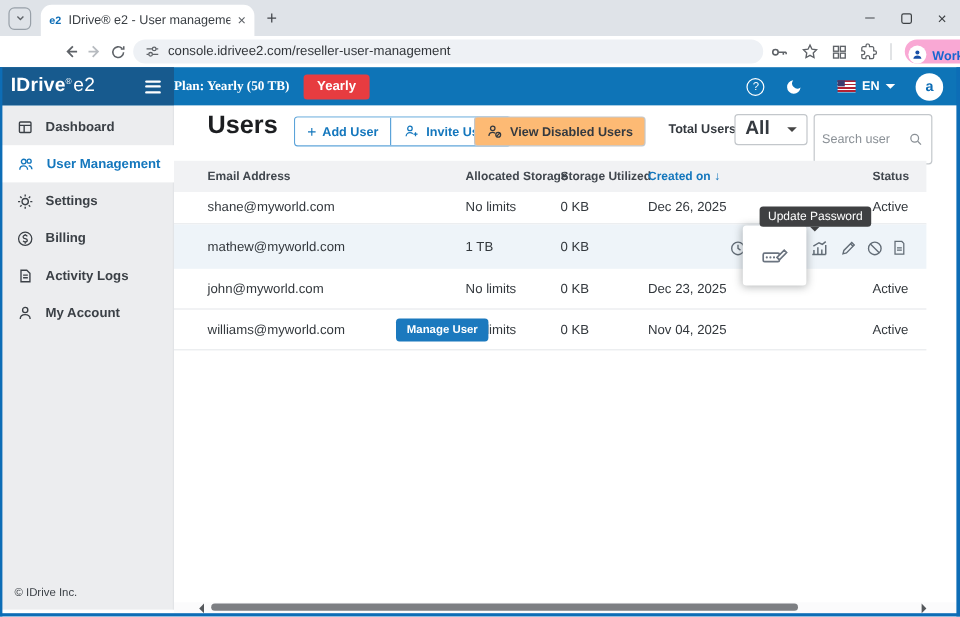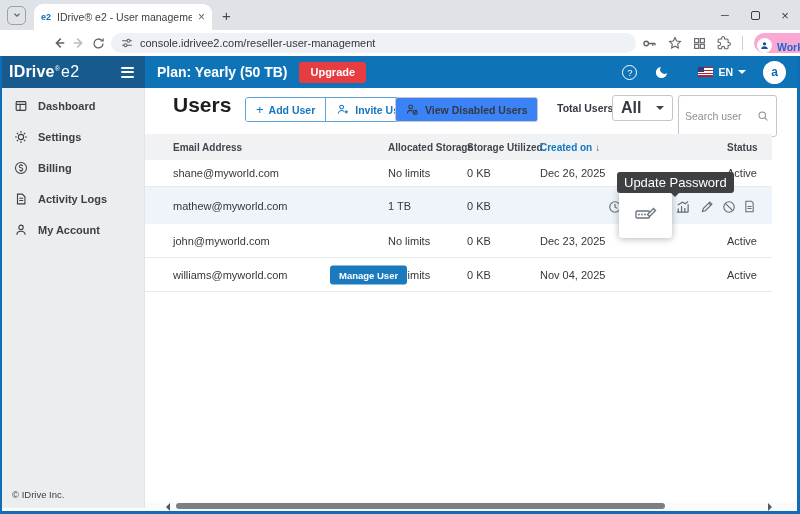--- a/index.html
+++ b/index.html
@@ -40,21 +40,21 @@
   
   .appheader { position:absolute; left:0; top:56px; width:800px; height:32px; background:#0e74b7;
                display:flex; align-items:center; }
   .logoblock { width:145px; height:32px; background:#175a8e; display:flex; align-items:center;
                justify-content:space-between; padding:0 11px 0 9px; flex:none; }
   .logotext { color:#fff; font-size:16px; font-weight:700; letter-spacing:.2px; }
   .logotext sup { font-size:7px; font-weight:400; }
   .logotext .prod { font-weight:400; margin-left:1px; }
   .hamburger { display:flex; flex-direction:column; gap:2.5px; }
   .hamburger i { width:13px; height:2px; background:#fff; border-radius:1px; }
-  .plantext { color:#fff; font-size:14px; font-weight:600; margin-left:12px; }
+  .plantext { color:#fff; font-size:11px; font-weight:600; margin-left:0;font-family:Liberation Serif, serif; }
   .upgrade { margin-left:12px; background:#e73c40; color:#fff; font-size:11px; font-weight:600;
              border:none; border-radius:3px; height:21px; padding:0 11px; }
   .ahright { margin-left:auto; display:flex; align-items:center; gap:17px; padding-right:14px; }
   .helpcircle { width:15px; height:15px; border:1.2px solid #fff; border-radius:50%; color:#fff;
                 font-size:9.5px; display:flex; align-items:center; justify-content:center; }
   .flag { width:15px; height:10px; background:repeating-linear-gradient(#b22234 0 1.4px,#fff 1.4px 2.8px);
           position:relative; display:inline-block; flex:none;}
   .flag i { position:absolute; left:0; top:0; width:6px; height:5px; background:#3c3b6e; }
   .langwrap { display:flex; align-items:center; gap:5px;margin-left:12px; }
   .langtext { color:#fff; font-size:10.5px; font-weight:600; }
@@ -75,21 +75,21 @@
   
   .main { position:absolute; left:145px; top:88px; width:655px; height:414px; background:#fff; }
   .pagetitle { position:absolute; left:28px; top:5px; font-size:21px; font-weight:700; color:#1c1e21; }
   .seggroup { position:absolute; left:100px; top:9px; height:25px; display:flex; align-items:stretch;
               border:1px solid #5ba3d9; border-radius:3px; overflow:hidden; background:#fff;}
   .segbtn { display:flex; align-items:center; gap:5px; padding:0 10px; color:#1477bd;
             font-size:10.5px; font-weight:600; background:#fff; border:none; }
   .segbtn + .segbtn { border-left:1px solid #5ba3d9; }
   .plusglyph { font-size:13px; font-weight:500; line-height:1; }
   .ghostbtn { position:absolute; left:250px; top:9px; height:25px; display:flex; align-items:center;
-              gap:6px; padding:0 9px; border:1px solid #c3c7cb; border-radius:3px; background:#3b82f6;
+              gap:6px; padding:0 9px; border:1px solid #c3c7cb; border-radius:3px; background:#fdba74;
               font-size:10.5px; font-weight:600; color:#34393f; }
   .totalusers { position:absolute; left:412px; top:14px; font-size:10.5px; font-weight:700; color:#34393f; }
   .filtersel { position:absolute; left:467px; top:7px; width:61px; height:26px; border:1px solid #c3c7cb;
                border-radius:3px; display:flex; align-items:center; justify-content:space-between;
                padding:0 8px; background:#fff; }
   .filtersel span { font-size:16px; font-weight:600; color:#34393f;text-align:right; }
   .filtersel .caret-down { border-top-color:#444; }
   .searchbox { position:absolute; left:533px; top:7px; width:99px; height:42px; border:1px solid #c3c7cb;
                border-radius:3px; display:flex; align-items:center; padding:0 6px; gap:4px; background:#fff; }
   .searchbox input { border:none; outline:none; width:68px; font-size:10.5px; color:#33383d; }
@@ -111,21 +111,21 @@
   .cell { white-space:nowrap; }
   .managebtn { position:absolute; left:185px; top:50%; transform:translateY(-50%); background:#1b79be;
                color:#fff; border:none; border-radius:3px; font-size:9.5px; font-weight:600;
                height:19px; padding:0 9px; }
 
   
   .actionicon { position:absolute; color:#626c76; }
   .hovercard { position:absolute; left:474px; top:100px; width:53px; height:50px; background:#fff;
                border-radius:3px; box-shadow:0 1px 7px rgba(40,45,50,.35); z-index:3;
                display:flex; align-items:center; justify-content:center; }
-  .tooltip { position:absolute; left:472px; top:84px; background:#3f4042; color:#fff; font-size:13px;
+  .tooltip { position:absolute; left:488px; top:84px; background:#3f4042; color:#fff; font-size:10px;
              padding:3px 7px; border-radius:3px; white-space:nowrap; z-index:4; }
   .tooltip:after { content:""; position:absolute; left:50%; top:100%; transform:translateX(-50%);
                    border:4px solid transparent; border-top-color:#3f4042; }
 
   
   .hscroll { position:absolute; left:145px; top:502px; width:652px; height:9px; background:#fbfbfc; }
   .scrtri { position:absolute; top:1px; width:0; height:0; border:4px solid transparent; }
   .scrtri.left  { left:21px;  border-right-color:#55585c; border-left-width:0; }
   .scrtri.right { left:623px; border-left-color:#55585c; border-right-width:0; }
   .scrthumb { position:absolute; left:31px; top:1px; width:489px; height:6px; background:#7d7f83;
@@ -230,21 +230,21 @@
   <div class="appheader">
     <div class="logoblock">
       <span class="logotext"><span>IDrive</span><sup>®</sup><span class="prod">e2</span></span>
       <span class="hamburger">
           <i></i>
           <i></i>
           <i></i>
         </span>
     </div>
     <span class="plantext">Plan: Yearly (50 TB)</span>
-    <button class="upgrade">Upgrade</button>
+    <button class="upgrade">Yearly</button>
     <div class="ahright">
       <span class="helpcircle">?</span>
       <span class="ic">
         <svg width="15" height="15" viewBox="0 0 24 24" fill="#fff">
             <path d="M21 12.79A9 9 0 1 1 11.21 3 7 7 0 0 0 21 12.79z"></path>
           </svg>
         </span>
       <span class="langwrap">
         <span class="flag">
             <i></i>
@@ -257,20 +257,29 @@
   </div>
 
   <aside class="sidebar">
     <nav class="snav">
       <div class="sitem">
         <svg width="14" height="14" viewBox="0 0 16 16" fill="none" stroke="currentColor" stroke-width="1.3">
             <rect x="2.5" y="3" width="11" height="10" rx="1"></rect>
             <path d="M2.5 6.2h11M7 6.2V13"></path>
           </svg>
         <span>Dashboard</span>
+      </div>
+      <div class="sitem active">
+        <svg width="15" height="14" viewBox="0 0 16 16" fill="none" stroke="currentColor" stroke-width="1.3">
+            <circle cx="6" cy="5.3" r="2.2"></circle>
+            <path d="M2.3 13c0-2.2 1.7-3.6 3.7-3.6S9.7 10.8 9.7 13"></path>
+            <circle cx="11.2" cy="4.9" r="1.9"></circle>
+            <path d="M10.8 9.2c1.8.3 3 1.6 3 3.5"></path>
+          </svg>
+        <span>User Management</span>
       </div>
       <div class="sitem">
         <svg width="14" height="14" viewBox="0 0 16 16" fill="none" stroke="currentColor" stroke-width="1.3">
             <circle cx="8" cy="8" r="3"></circle>
             <path d="M8 1.2v2M8 12.8v2M1.2 8h2M12.8 8h2M3.2 3.2l1.4 1.4M11.4 11.4l1.4 1.4M3.2 12.8l1.4-1.4M11.4 4.6l1.4-1.4"></path>
           </svg>
         <span>Settings</span>
       </div>
       <div class="sitem">
         <svg width="14" height="14" viewBox="0 0 16 16" fill="none" stroke="currentColor" stroke-width="1.2">

